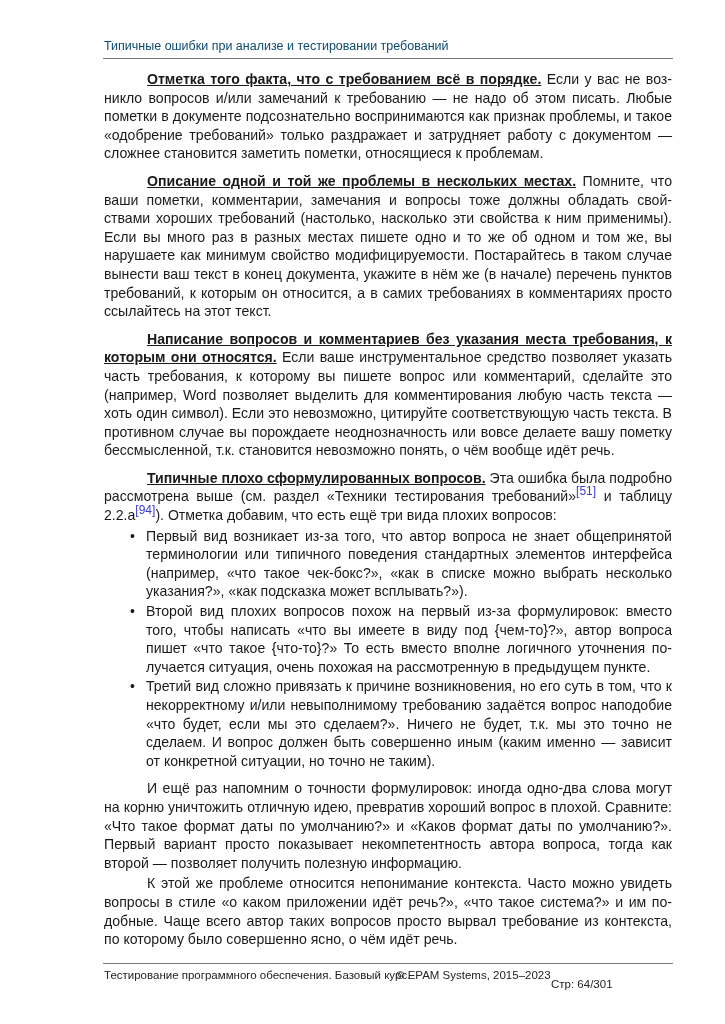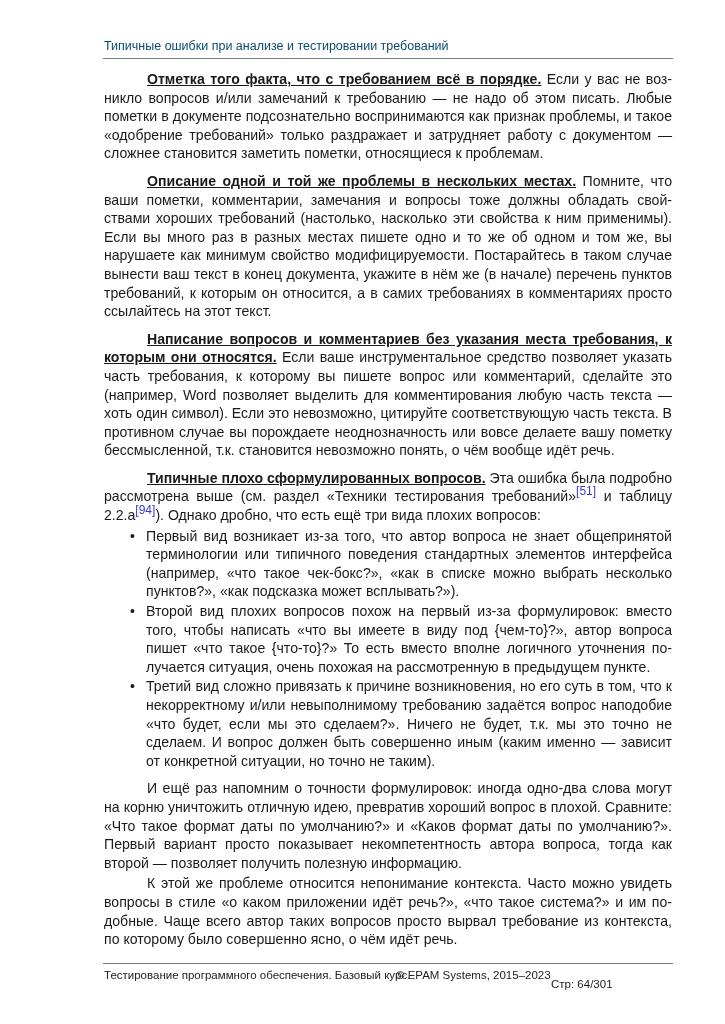--- a/index.html
+++ b/index.html
@@ -29,24 +29,24 @@
 <div class="header">Типичные ошибки при анализе и тестировании требований</div>
 <div class="header-rule"></div>
 
 <div class="content">
   <p><b>Отметка того факта, что с требованием всё в порядке.</b><span> Если у вас не воз­никло вопросов и/или замечаний к требованию — не надо об этом писать. Любые пометки в документе подсознательно воспринимаются как признак проблемы, и та­кое «одобрение требований» только раздражает и затрудняет работу с документом — сложнее становится заметить пометки, относящиеся к проблемам.</span></p>
 
   <p><b>Описание одной и той же проблемы в нескольких местах.</b><span> Помните, что ваши пометки, комментарии, замечания и вопросы тоже должны обладать свой­ствами хороших требований (настолько, насколько эти свойства к ним применимы). Если вы много раз в разных местах пишете одно и то же об одном и том же, вы нарушаете как минимум свойство модифицируемости. Постарайтесь в таком слу­чае вынести ваш текст в конец документа, укажите в нём же (в начале) перечень пунктов требований, к которым он относится, а в самих требованиях в коммента­риях просто ссылайтесь на этот текст.</span></p>
 
   <p><b>Написание вопросов и комментариев без указания места требования, к которым они относятся.</b><span> Если ваше инструментальное средство позволяет ука­зать часть требования, к которому вы пишете вопрос или комментарий, сделайте это (например, Word позволяет выделить для комментирования любую часть тек­ста — хоть один символ). Если это невозможно, цитируйте соответствующую часть текста. В противном случае вы порождаете неоднозначность или вовсе делаете вашу пометку бессмысленной, т.к. становится невозможно понять, о чём вообще идёт речь.</span></p>
 
-  <p class="tight"><b>Типичные плохо сформулированных вопросов.</b><span> Эта ошибка была по­дробно рассмотрена выше (см. раздел «Техники тестирования требований»</span><sup class="ref">[51]</sup><span> и таблицу 2.2.a</span><sup class="ref">[94]</sup><span>). Однако дробно, что есть ещё три вида плохих вопросов:</span></p>
+  <p class="tight"><b>Типичные плохо сформулированных вопросов.</b><span> Эта ошибка была по­дробно рассмотрена выше (см. раздел «Техники тестирования требований»</span><sup class="ref">[51]</sup><span> и таблицу 2.2.a</span><sup class="ref">[94]</sup><span>). Отметка добавим, что есть ещё три вида плохих вопросов:</span></p>
 
   <ul>
-    <li><span class="bullet">•</span><span>Первый вид возникает из-за того, что автор вопроса не знает общепринятой терминологии или типичного поведения стандартных элементов интерфейса (например, «что такое чек-бокс?», «как в списке можно выбрать несколько пунктов?», «как подсказка может всплывать?»).</span></li>
+    <li><span class="bullet">•</span><span>Первый вид возникает из-за того, что автор вопроса не знает общепринятой терминологии или типичного поведения стандартных элементов интерфейса (например, «что такое чек-бокс?», «как в списке можно выбрать несколько указания?», «как подсказка может всплывать?»).</span></li>
     <li><span class="bullet">•</span><span>Второй вид плохих вопросов похож на первый из-за формулировок: вместо того, чтобы написать «что вы имеете в виду под {чем-то}?», автор вопроса пишет «что такое {что-то}?» То есть вместо вполне логичного уточнения по­лучается ситуация, очень похожая на рассмотренную в предыдущем пункте.</span></li>
     <li><span class="bullet">•</span><span>Третий вид сложно привязать к причине возникновения, но его суть в том, что к некорректному и/или невыполнимому требованию задаётся вопрос наподо­бие «что будет, если мы это сделаем?». Ничего не будет, т.к. мы это точно не сделаем. И вопрос должен быть совершенно иным (каким именно — зави­сит от конкретной ситуации, но точно не таким).</span></li>
   </ul>
 
   <p class="tight">И ещё раз напомним о точности формулировок: иногда одно-два слова могут на корню уничтожить отличную идею, превратив хороший вопрос в плохой. Срав­ните: «Что такое формат даты по умолчанию?» и «Каков формат даты по умолча­нию?». Первый вариант просто показывает некомпетентность автора вопроса, то­гда как второй — позволяет получить полезную информацию.</p>
   <p>К этой же проблеме относится непонимание контекста. Часто можно увидеть вопросы в стиле «о каком приложении идёт речь?», «что такое система?» и им по­добные. Чаще всего автор таких вопросов просто вырвал требование из контекста, по которому было совершенно ясно, о чём идёт речь.</p>
 </div>
 
 <div class="footer-rule"></div>
 <div class="footer">

